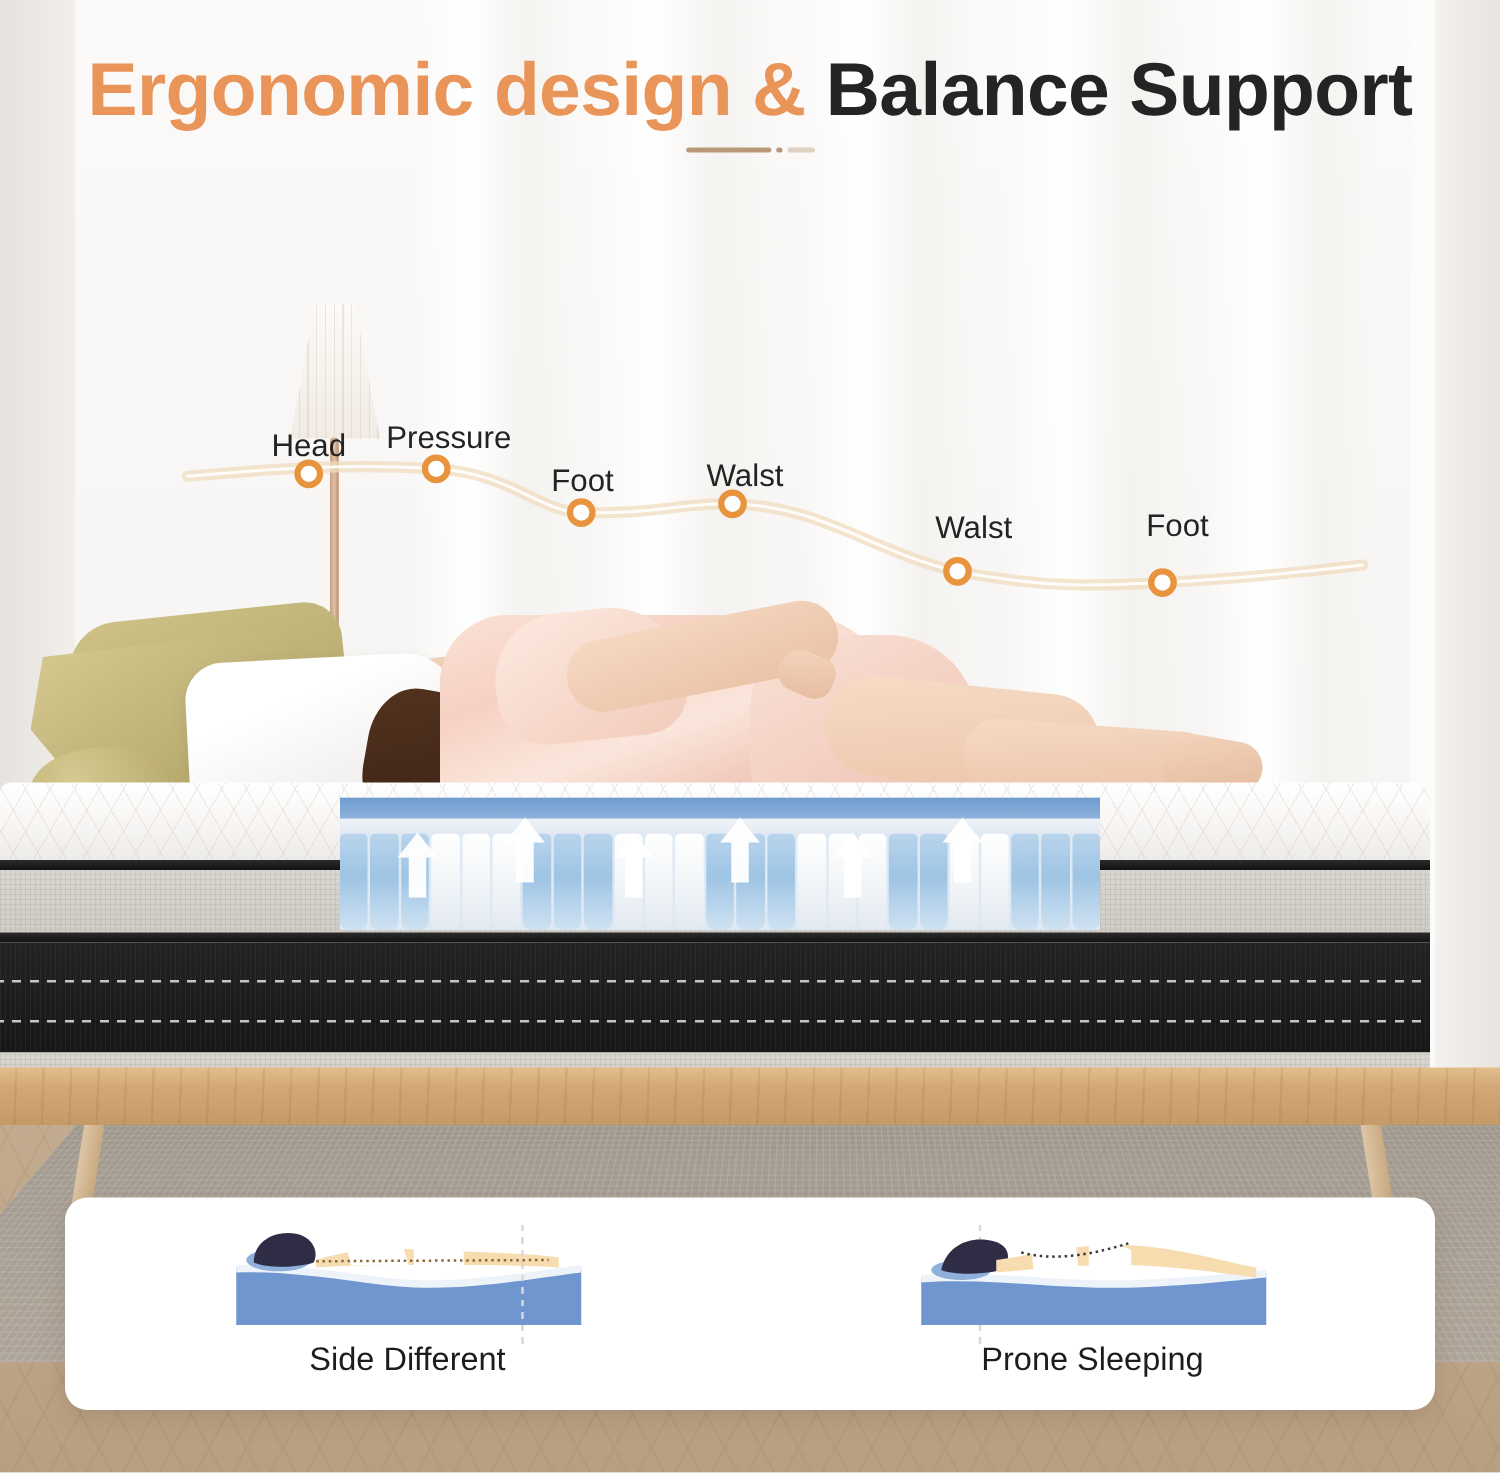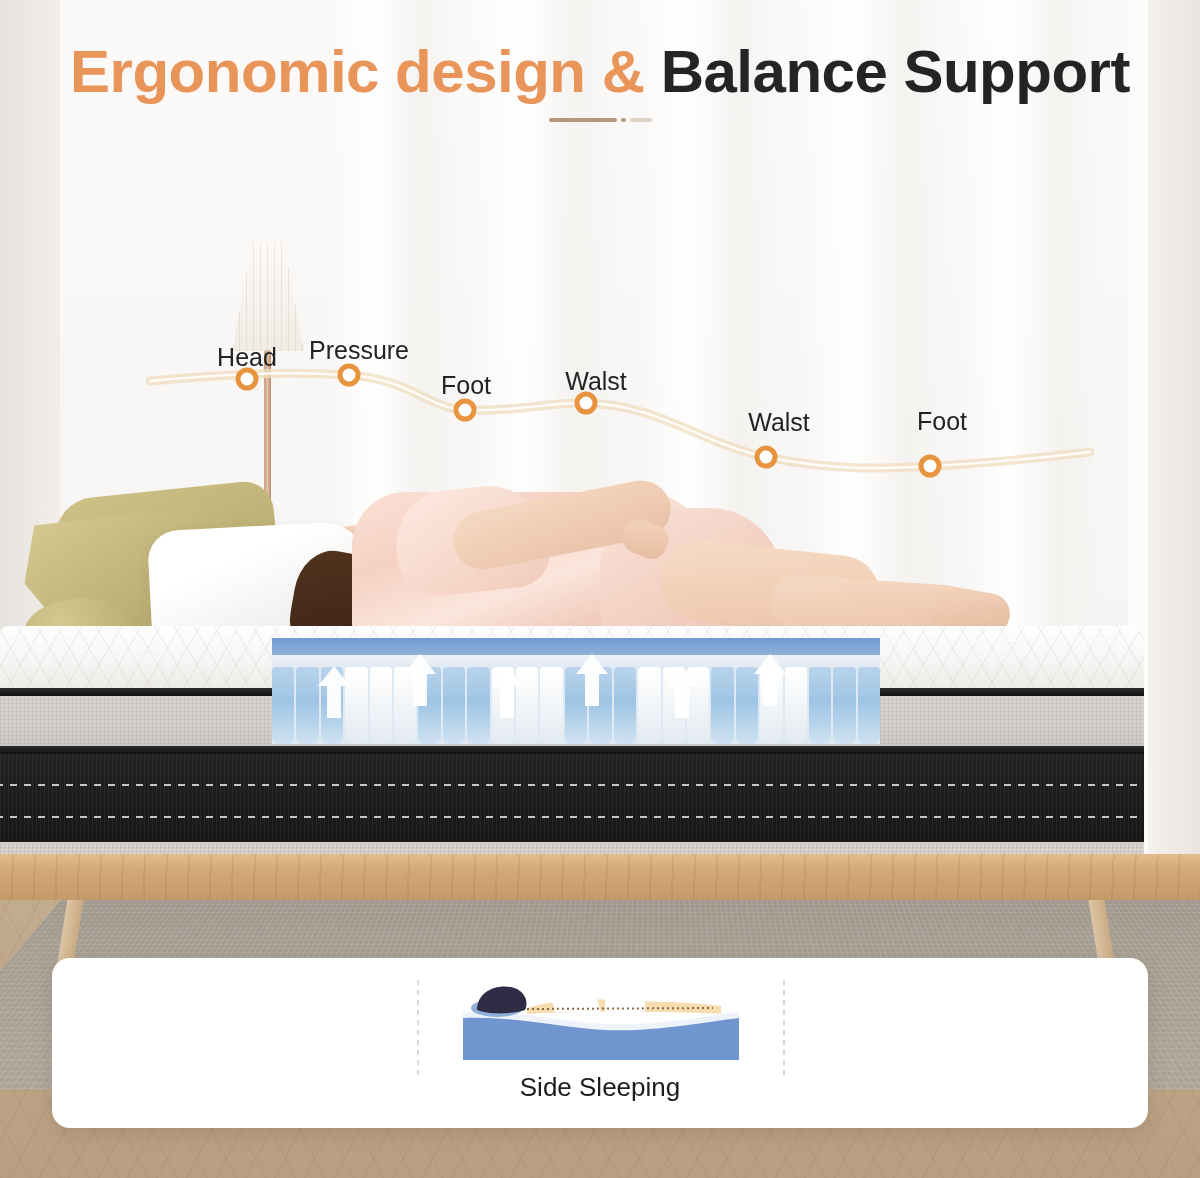--- a/index.html
+++ b/index.html
@@ -351,20 +351,33 @@
       <svg class="panel-art" viewBox="0 0 290 98">
         <path d="M8 46 C60 44,110 56,150 58 C200 60,250 50,284 46 L284 92 L8 92 Z" fill="#6f96cf"></path>
         <path d="M8 44 C60 42,110 54,150 56 C200 58,250 48,284 44 L284 50 C250 54,200 64,150 62 C110 60,60 48,8 50 Z" fill="#eef3fa"></path>
         <ellipse cx="42" cy="40" rx="26" ry="9" fill="#8fb0da"></ellipse>
         <path d="M22 42 C22 24,40 16,56 19 C70 22,74 34,70 42 C58 46,34 47,22 42 Z" fill="#2e2d45"></path>
         <path d="M72 40 C96 32,130 30,160 32 C200 34,238 34,266 38 L266 46 C236 44,198 44,158 44 C128 44,96 44,72 46 Z" fill="#f7dcb0"></path>
         <path d="M96 30 C110 24,128 22,140 24 L146 44 L100 44 Z" fill="#ffffff"></path>
         <path d="M150 26 C166 24,180 26,190 30 L190 46 L150 46 Z" fill="#ffffff"></path>
         <path d="M72 41 L258 40" stroke="#8c6a3f" stroke-width="2" stroke-dasharray="2 3"></path>
       </svg>
-      <div class="panel-label">Side Sleeping</div>
+      <div class="panel-label">Side Different</div>
     </div>
     <div class="divider" style="left:33.333%;"></div>
 
     <div class="divider" style="left:66.666%;"></div>
 
+    <div class="panel">
+      <svg class="panel-art" viewBox="0 0 290 98">
+        <path d="M8 54 C60 50,120 60,180 58 C230 56,262 52,284 50 L284 92 L8 92 Z" fill="#6f96cf"></path>
+        <path d="M8 52 C60 48,120 58,180 56 C230 54,262 50,284 48 L284 54 C262 56,230 60,180 62 C120 64,60 54,8 58 Z" fill="#eef3fa"></path>
+        <ellipse cx="40" cy="48" rx="24" ry="8" fill="#8fb0da"></ellipse>
+        <path d="M24 48 C28 28,48 20,66 25 C80 29,80 41,72 48 C56 52,34 52,24 48 Z" fill="#2e2d45"></path>
+        <path d="M68 40 C96 36,126 28,166 28 C206 28,244 40,276 46 L276 54 C244 50,206 44,166 44 C126 44,94 48,68 50 Z" fill="#f7dcb0"></path>
+        <path d="M96 30 C110 26,124 26,132 30 L134 50 L98 50 Z" fill="#ffffff"></path>
+        <path d="M142 28 C156 26,168 28,176 32 L176 50 L142 50 Z" fill="#ffffff"></path>
+        <path d="M88 34 C118 42,150 34,176 26" stroke="#3a3a3a" stroke-width="2" stroke-dasharray="2 3" fill="none"></path>
+      </svg>
+      <div class="panel-label">Prone Sleeping</div>
+    </div>
   </div>
 </div>
 
 </body></html>

